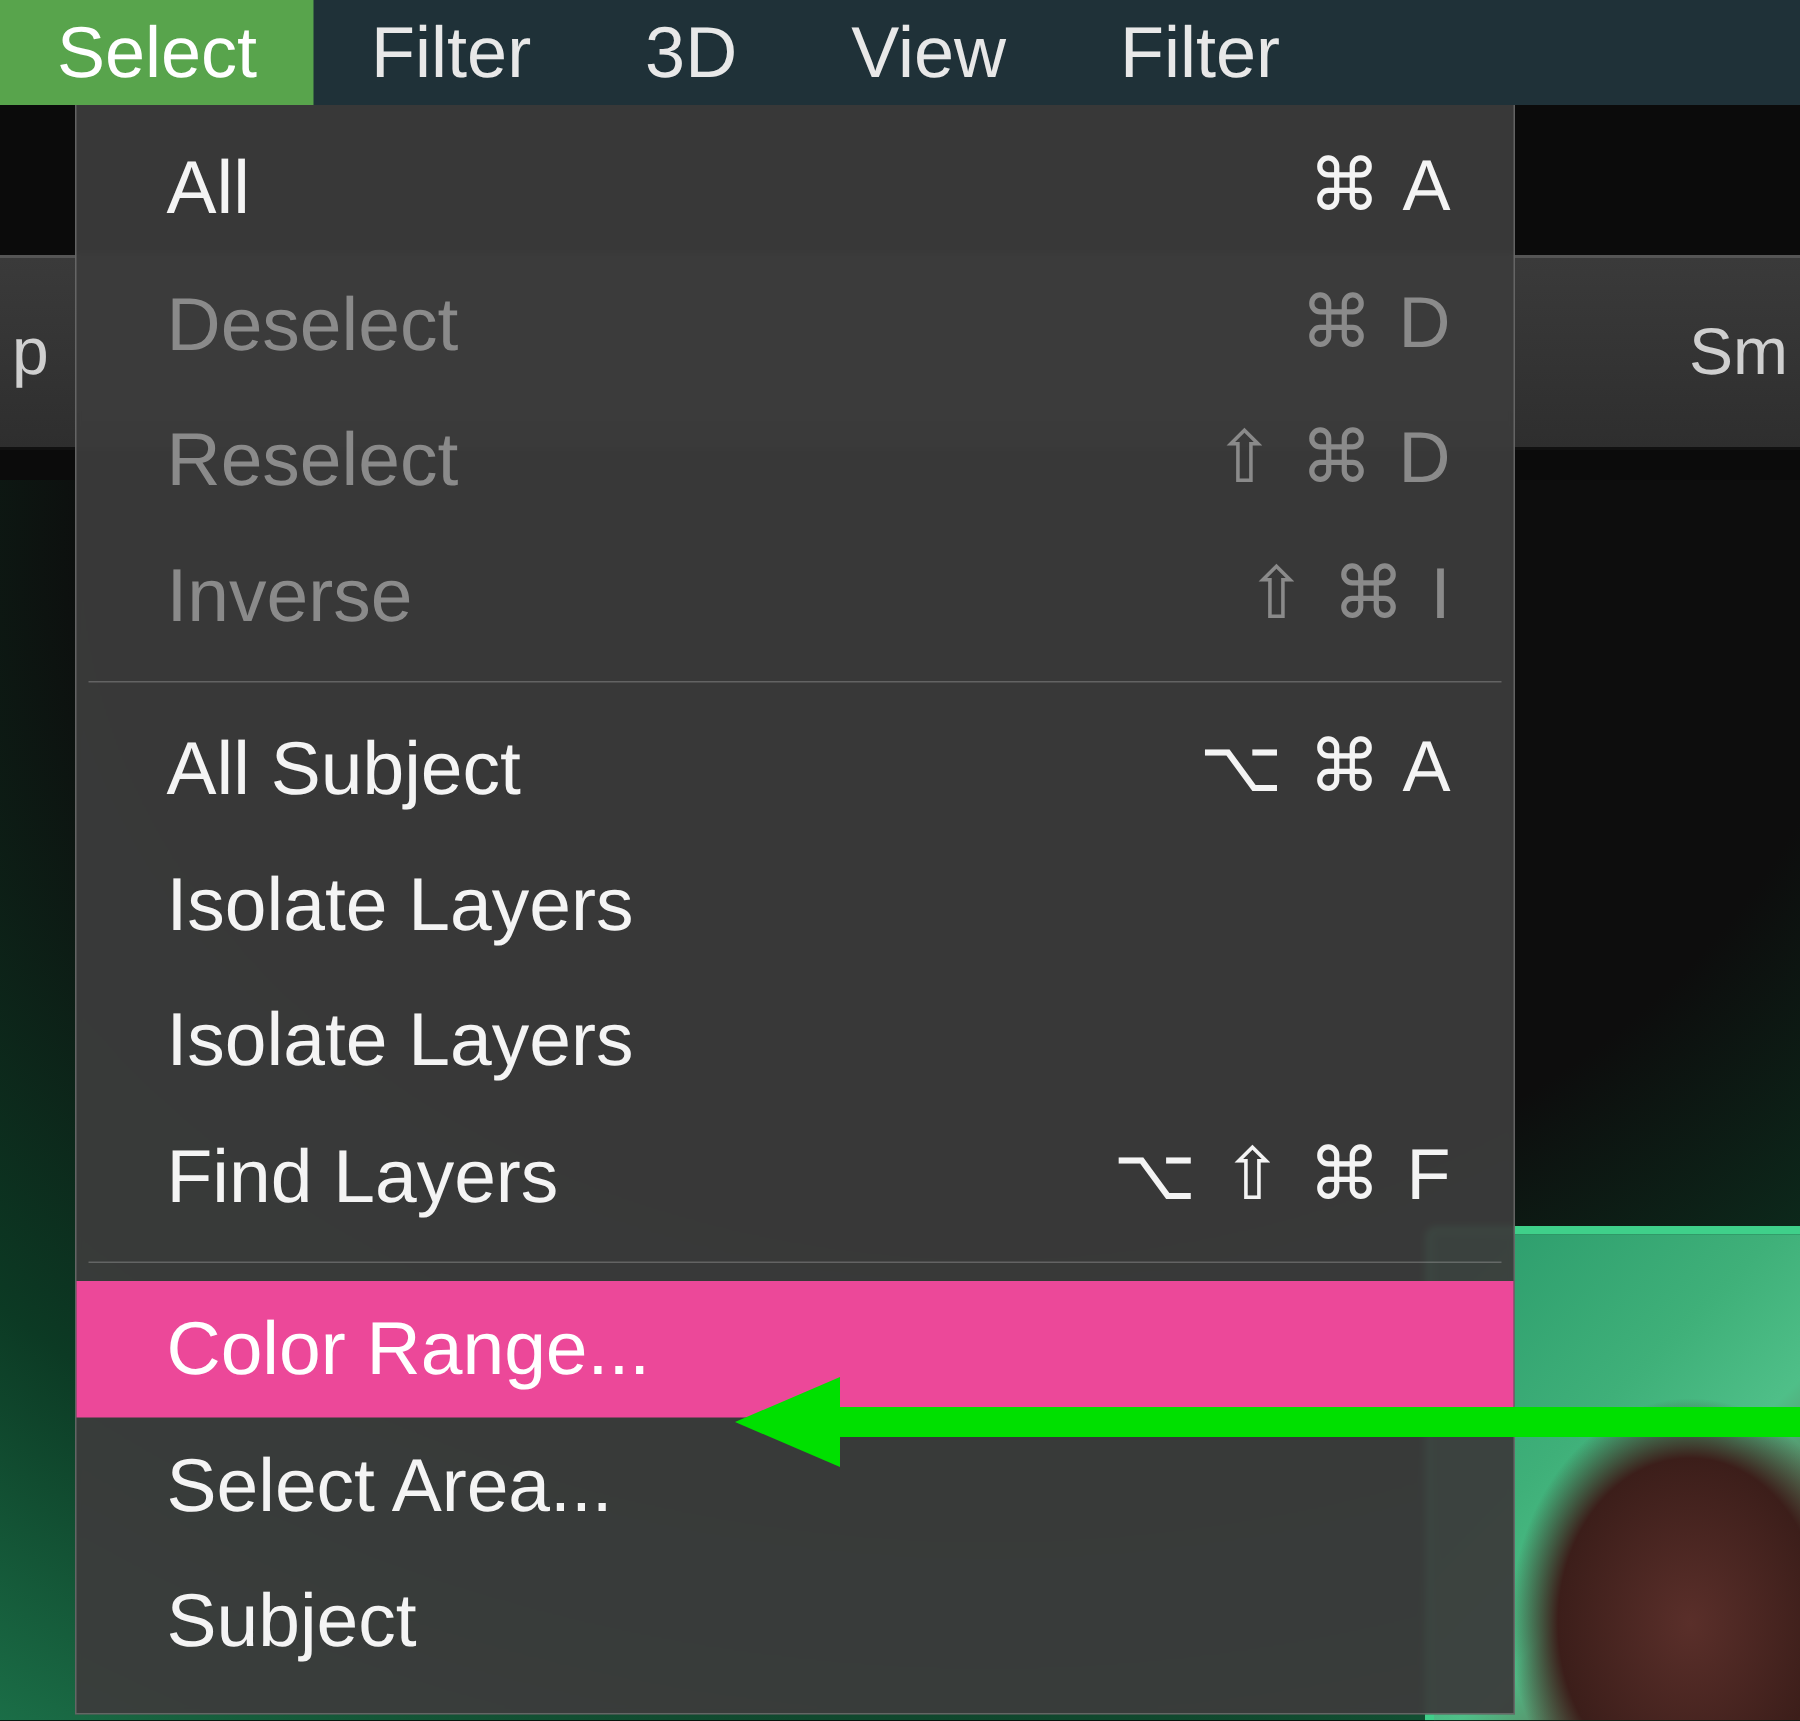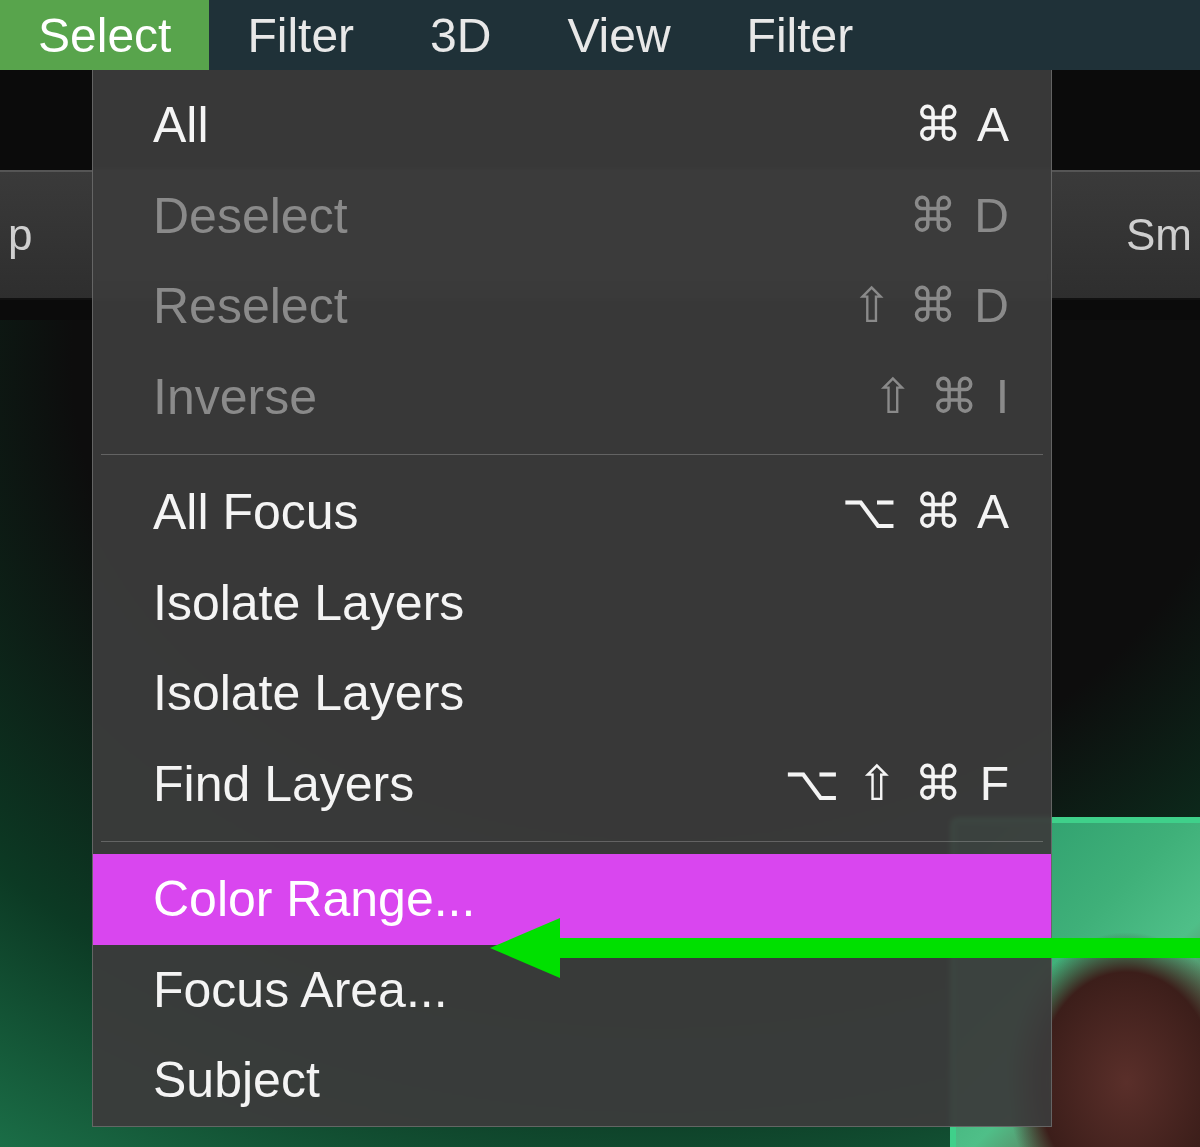--- a/index.html
+++ b/index.html
@@ -99,36 +99,35 @@
     position: absolute;
     left: 50px;
     top: 70px;
     width: 960px;
     background: rgba(60,60,60,0.94);
     border: 1px solid rgba(180,180,180,0.35);
     border-top: none;
     backdrop-filter: blur(2px);
     font-size: 50px;
     color: #f4f4f4;
-    padding: 10px 0 0 0;
-    margin-left: 42px;
+    padding: 10px 0 16px 0;
   }
   .dropdown .row {
     display: flex;
     align-items: center;
     justify-content: space-between;
     padding: 14px 40px 14px 60px;
     line-height: 1.25;
   }
   .dropdown .row.disabled {
     color: #8a8a8a;
     gap: 22px;
   }
   .dropdown .row.highlight {
-    background: #d946ef;
+    background: #ec4899;
     color: #ffffff;
   }
   .dropdown .sep {
     height: 1px;
     margin: 12px 8px;
     background: rgba(180,180,180,0.35);
   }
   .dropdown .label { flex: 1; text-align: left; white-space: nowrap; }
   .dropdown .shortcut {
     text-align: right;
@@ -185,21 +184,21 @@
       <span class="shortcut">⇧ ⌘ D</span>
     </div>
     <div class="row disabled">
       <span class="label">Inverse</span>
       <span class="shortcut">⇧ ⌘ I</span>
     </div>
 
     <div class="sep"></div>
 
     <div class="row">
-      <span class="label">All Focus</span>
+      <span class="label">All Subject</span>
       <span class="shortcut">⌥ ⌘ A</span>
     </div>
     <div class="row">
       <span class="label">Isolate Layers</span>
       <span class="shortcut"></span>
     </div>
     <div class="row">
       <span class="label">Isolate Layers</span>
       <span class="shortcut"></span>
     </div>
@@ -208,21 +207,21 @@
       <span class="shortcut">⌥ ⇧ ⌘ F</span>
     </div>
 
     <div class="sep"></div>
 
     <div class="row highlight">
       <span class="label">Color Range...</span>
       <span class="shortcut"></span>
     </div>
     <div class="row">
-      <span class="label">Focus Area...</span>
+      <span class="label">Select Area...</span>
       <span class="shortcut"></span>
     </div>
     <div class="row">
       <span class="label">Subject</span>
       <span class="shortcut"></span>
     </div>
   </div>
 
   <svg class="annot-arrow" width="1200" height="1147" viewBox="0 0 1200 1147" style="left:0;top:0;">
     <g fill="#00e000" stroke="#00e000">

